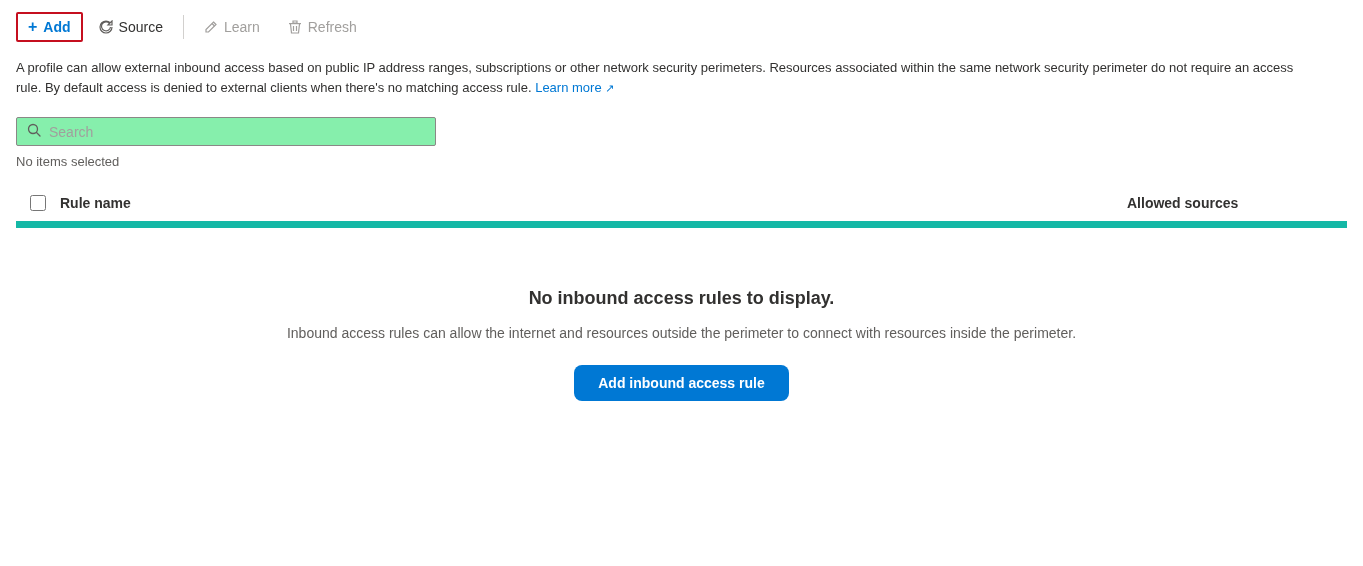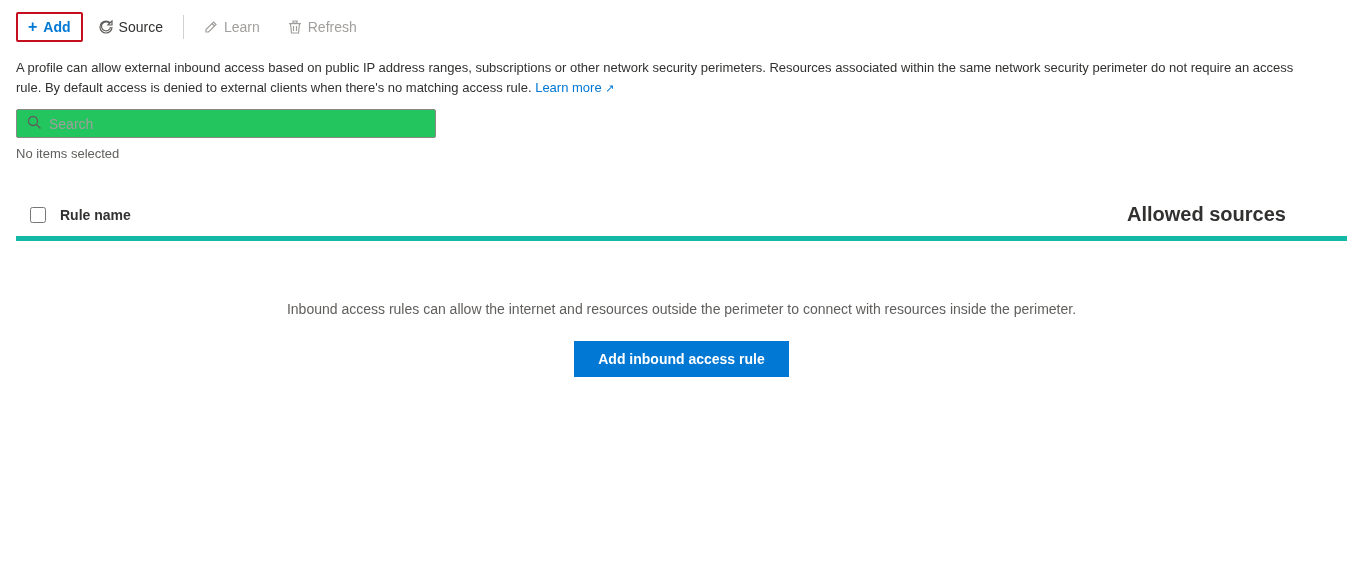--- a/index.html
+++ b/index.html
@@ -46,62 +46,62 @@
     .toolbar-separator {
       width: 1px;
       height: 24px;
       background: #d2d0ce;
       margin: 0 4px;
     }
     .description {
       font-size: 13px;
       color: #323130;
       line-height: 1.5;
-      margin-bottom: 12px;
+      margin-bottom: 20px;
       max-width: 1300px;
     }
     .description a {
       color: #0078d4;
       text-decoration: none;
     }
     .search-container {
       margin-bottom: 8px;
     }
     .search-box {
       display: flex;
       align-items: center;
       border: 1px solid #8a8886;
       border-radius: 2px;
       padding: 5px 10px;
       width: 420px;
-      background: #22c55e;
+      background: #86efac;
     }
     .search-icon {
       color: #605e5c;
       margin-right: 8px;
       font-size: 14px;
     }
     .search-input {
       border: none;
       outline: none;
       font-size: 14px;
       color: #323130;
       flex: 1;
       background: transparent;
     }
     .search-input::placeholder { color: #a19f9d; }
     .no-items-label {
       font-size: 13px;
       color: #605e5c;
-      margin-bottom: 32px;
+      margin-bottom: 16px;
     }
     .table-header {
       display: flex;
       align-items: center;
-      border-bottom: 5px solid #14b8a6;
+      border-bottom: 7px solid #14b8a6;
       padding: 10px 0;
       gap: 0;
     }
     .col-checkbox {
       width: 44px;
       display: flex;
       align-items: center;
       justify-content: center;
     }
     .header-checkbox {
@@ -119,21 +119,21 @@
     }
     .col-source-type {
       width: 220px;
       font-weight: 600;
       font-size: 14px;
       color: #323130;
     }
     .col-allowed-sources {
       width: 220px;
       font-weight: 600;
-      font-size: 20px;
+      font-size: 14px;
       color: #323130;
     }
     .empty-state {
       display: flex;
       flex-direction: column;
       align-items: center;
       justify-content: center;
       padding: 60px 20px 40px;
     }
     .empty-state-title {
@@ -148,21 +148,21 @@
       margin-bottom: 24px;
       text-align: left;
     }
     .add-rule-btn {
       background: #0078d4;
       color: #fff;
       border: none;
       padding: 10px 24px;
       font-size: 14px;
       font-weight: 600;
-      border-radius: 0;
+      border-radius: 8px;
       cursor: pointer;
     }
   </style>
 </head>
 <body>
 
 <div class="toolbar">
   <button class="toolbar-btn add-btn">
     <span class="btn-icon">+</span>
     <span>Add</span>
@@ -228,19 +228,22 @@
   </div>
   <div class="col-rule-name">
     <span>Rule name</span>
   </div>
   <div class="col-allowed-sources">
     <span>Allowed sources</span>
   </div>
 </div>
 
 <div class="empty-state">
+  <div class="empty-state-title">
+    <span>No inbound access rules to display.</span>
+  </div>
   <div class="empty-state-description">
     <span>Inbound access rules can allow the internet and resources outside the perimeter to connect with resources inside the perimeter.</span>
   </div>
   <button class="add-rule-btn">
     <span>Add inbound access rule</span>
   </button>
 </div>
 
 </body></html>

